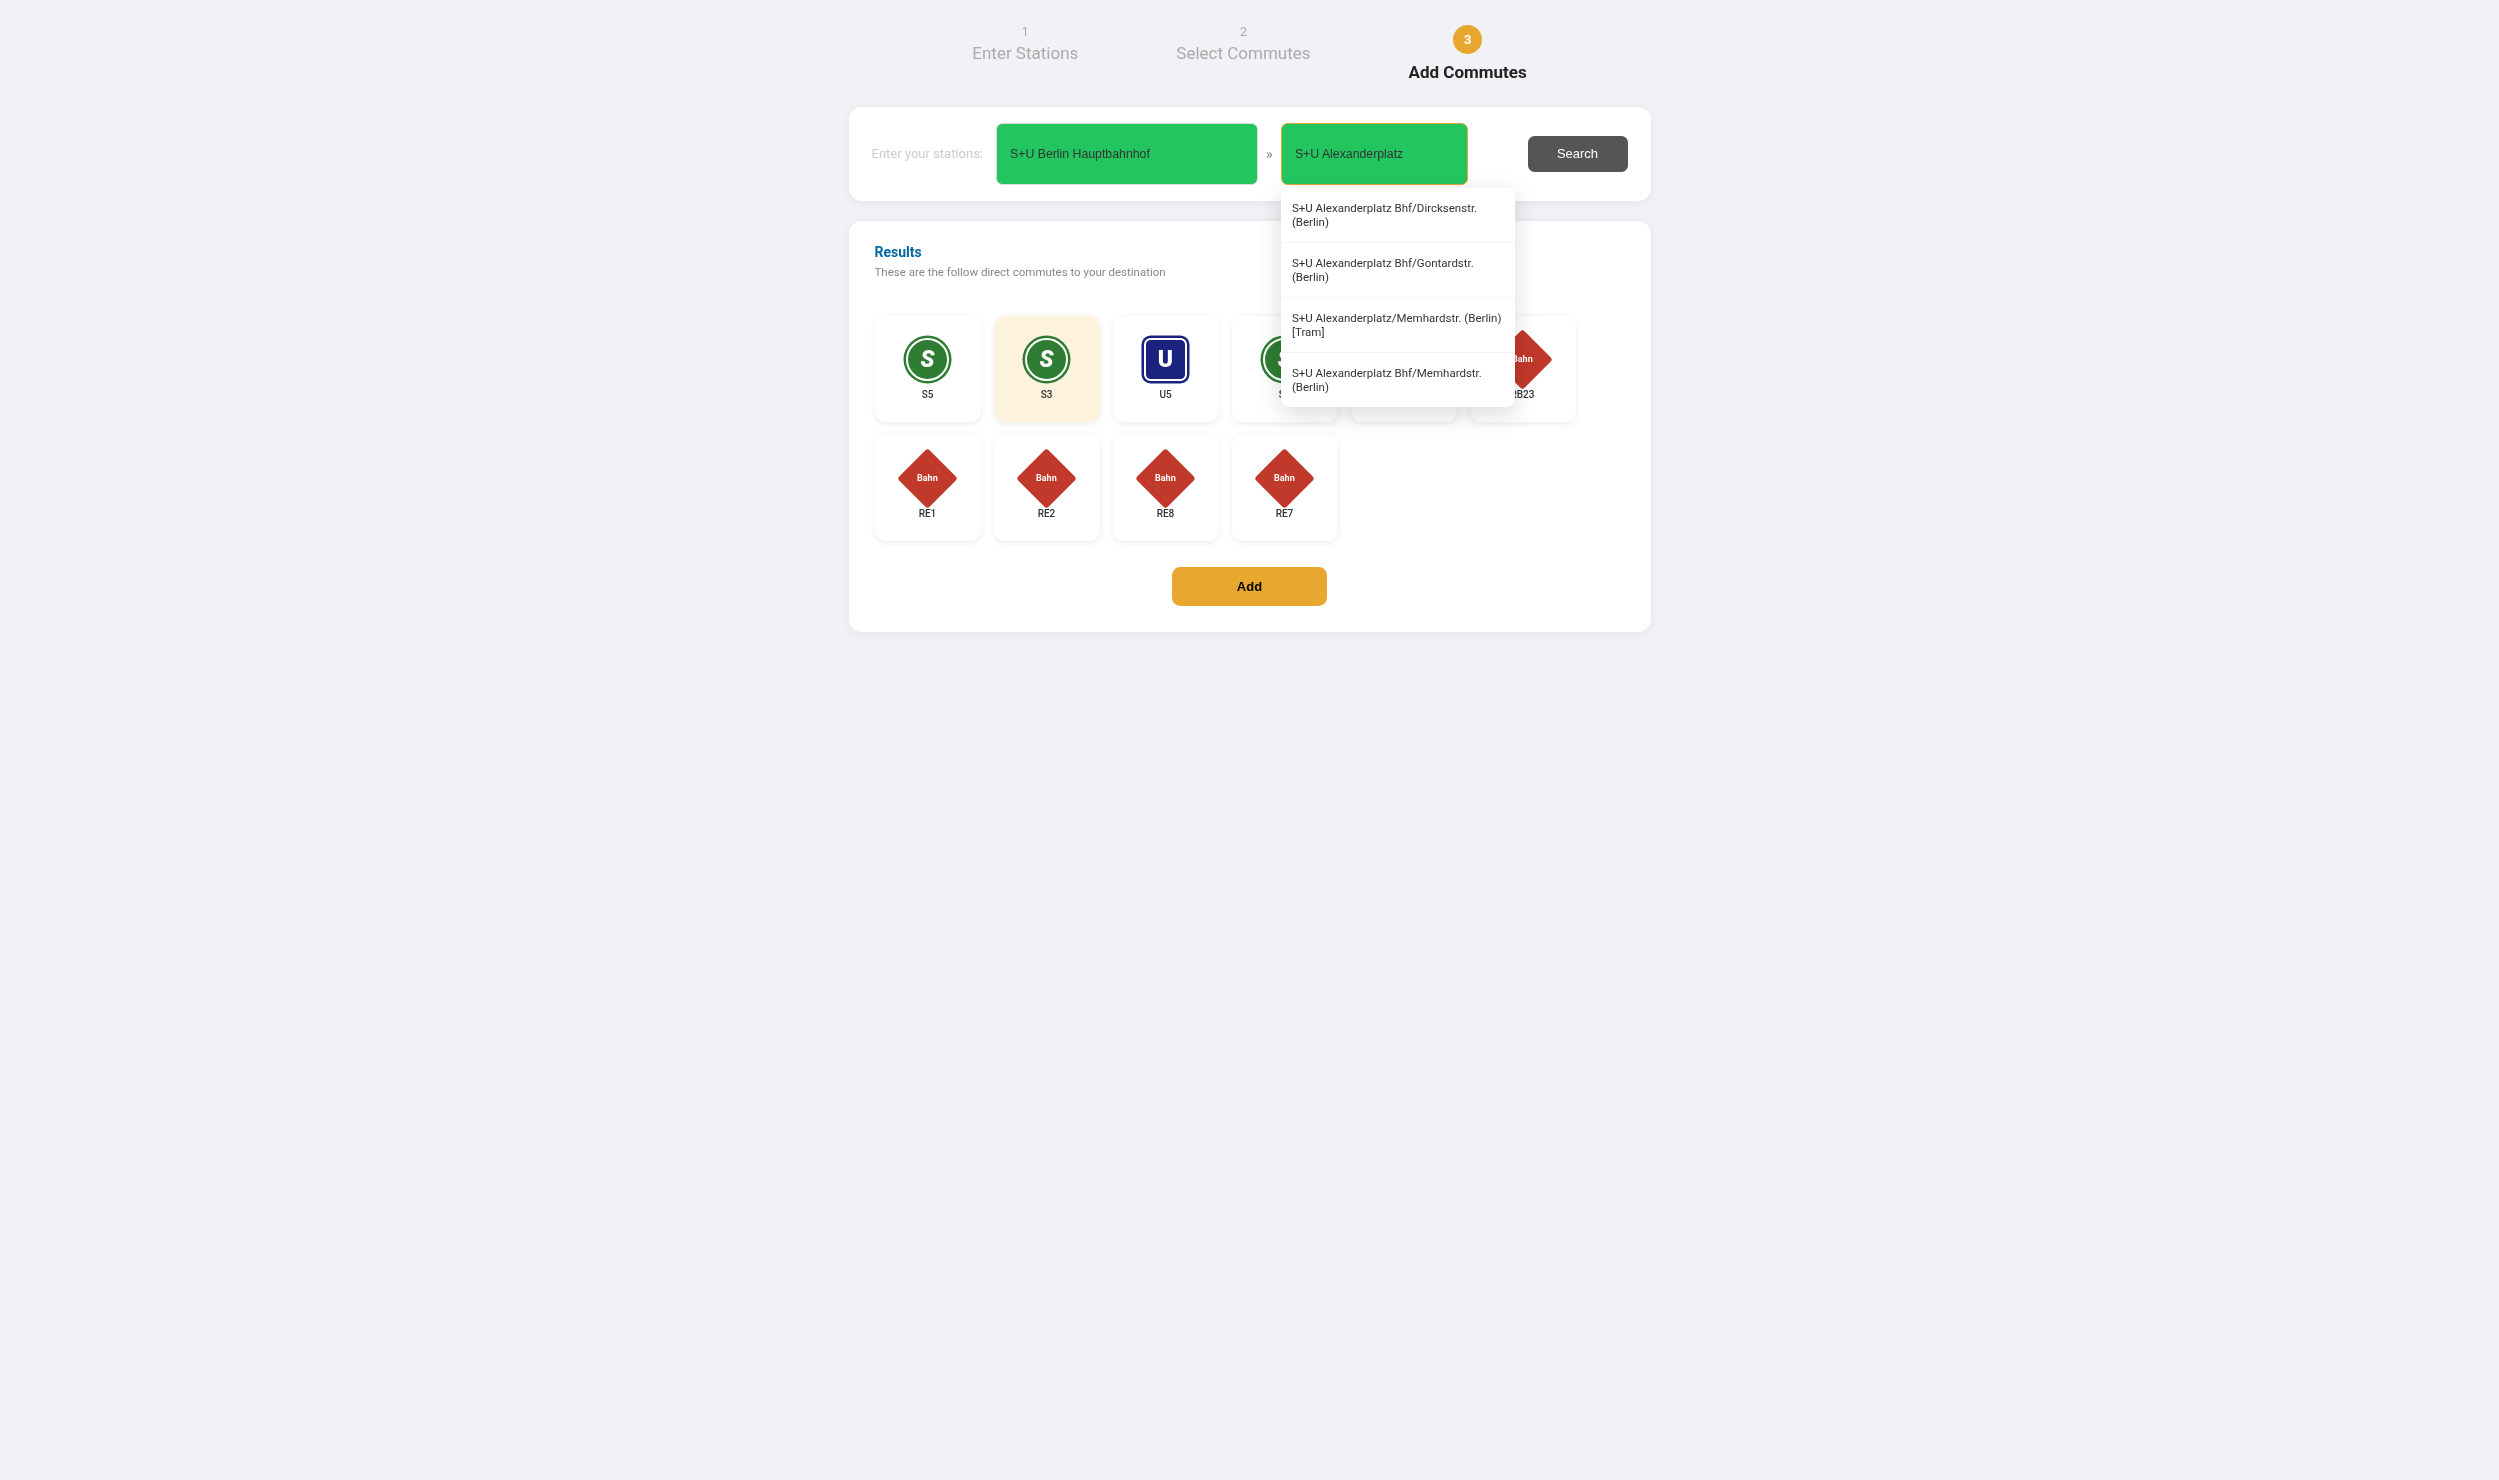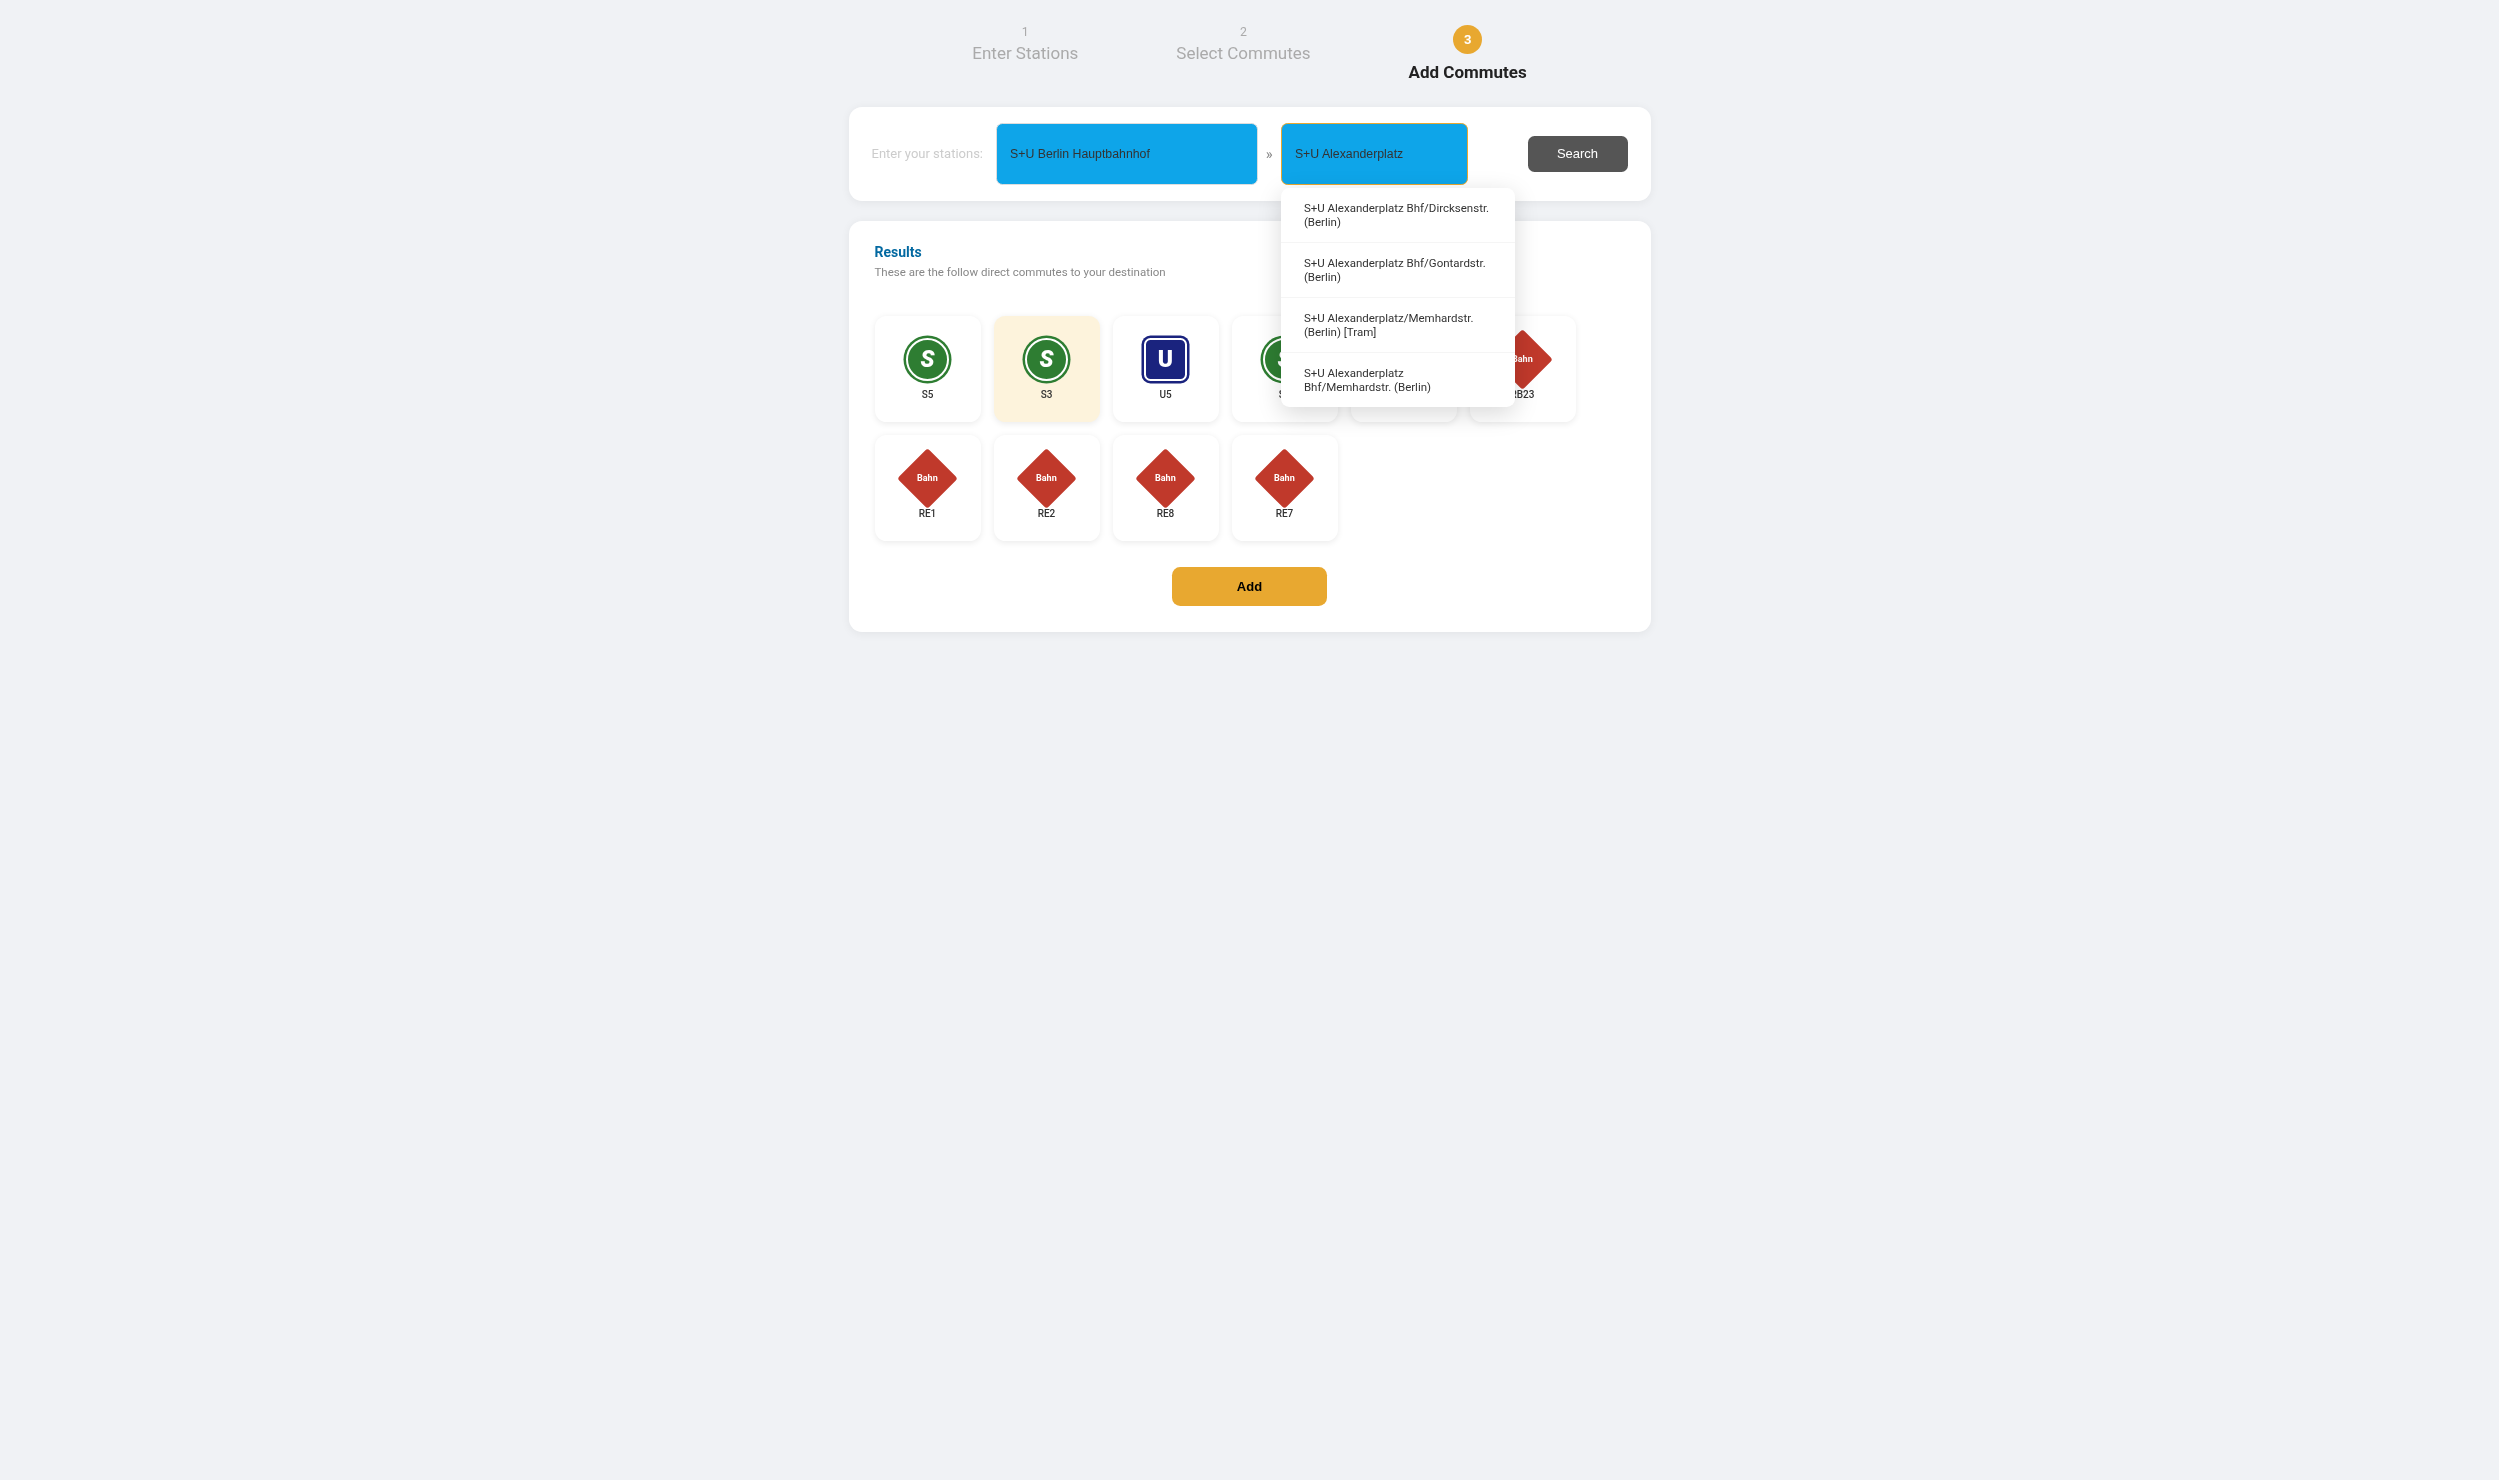--- a/index.html
+++ b/index.html
@@ -84,21 +84,21 @@
       position: relative;
     }
     .station-input {
       flex: 1;
       border: 0.8px solid #ddd;
       border-radius: 6.5px;
       padding: 23px 13px;
       font-size: 12.3px;
       color: #333;
       outline: none;
-      background: #0ea5e9;
+      background: #22c55e;
     }
     .station-input.departure {
       flex: 1;
     }
     .station-input.destination {
       flex: 1;
       border-color: #e8a830;
       border-width: 1.6px;
     }
     .arrow-icon {
@@ -124,21 +124,21 @@
       top: calc(100% + 3.3px);
       left: 0;
       right: 0;
       background: #fff;
       border-radius: 8.2px;
       box-shadow: 0 6.5px 24.5px rgba(0,0,0,0.15);
       z-index: 100;
       overflow: hidden;
     }
     .autocomplete-item {
-      padding: 13px 23px;
+      padding: 13px 11px;
       font-size: 11.5px;
       color: #333;
       cursor: pointer;
       border-bottom: 0.8px solid #f5f5f5;
     }
     .autocomplete-item:last-child {
       border-bottom: none;
     }
 
     

